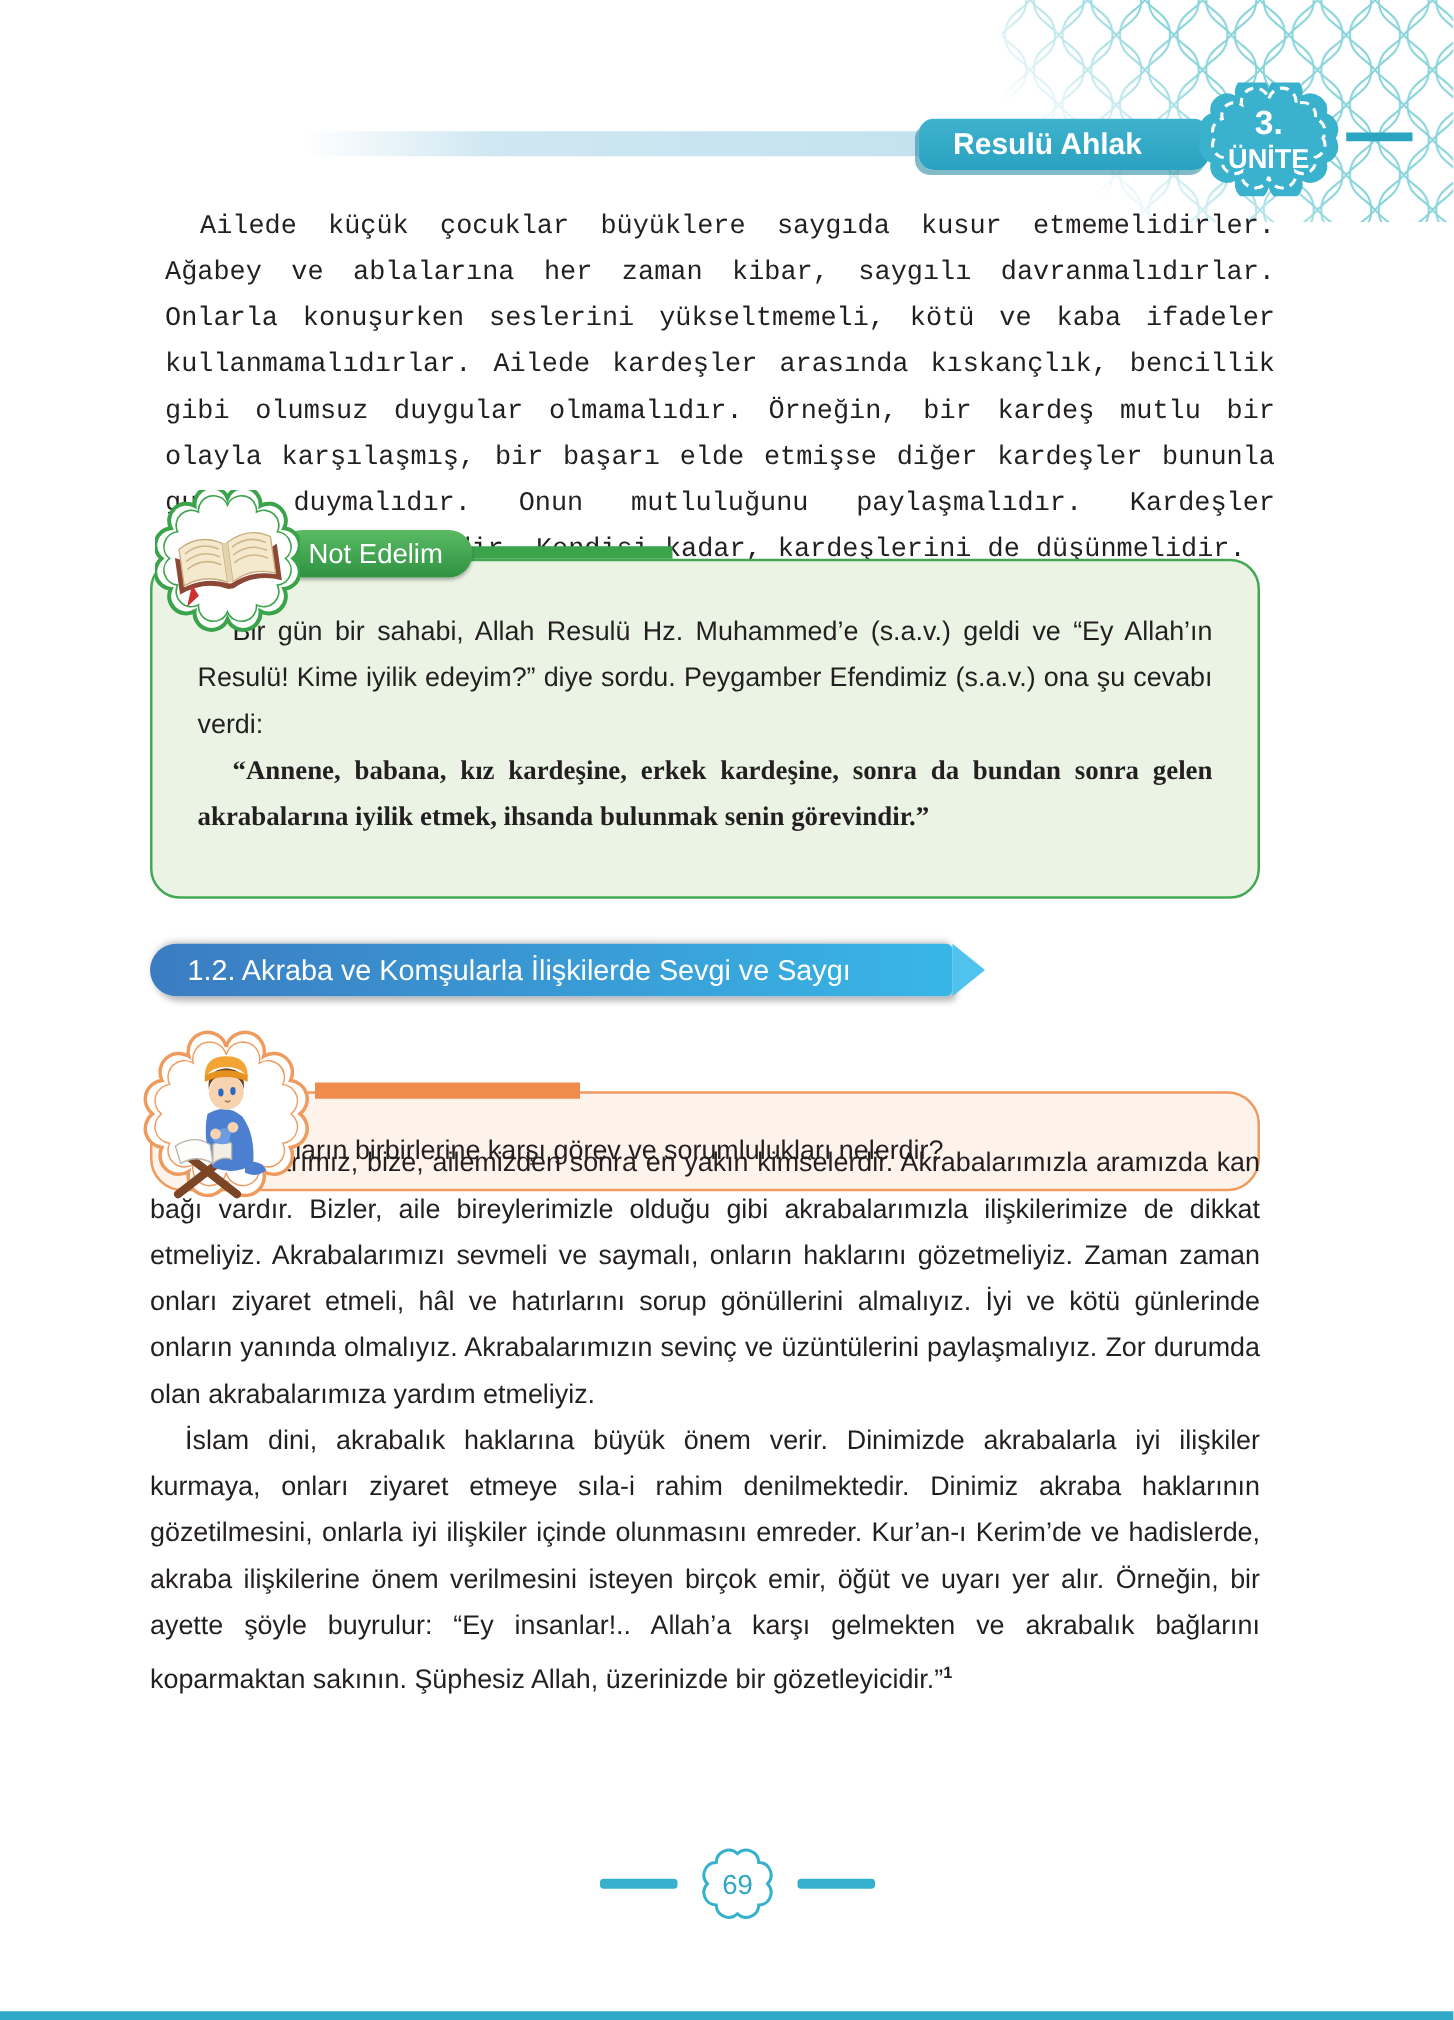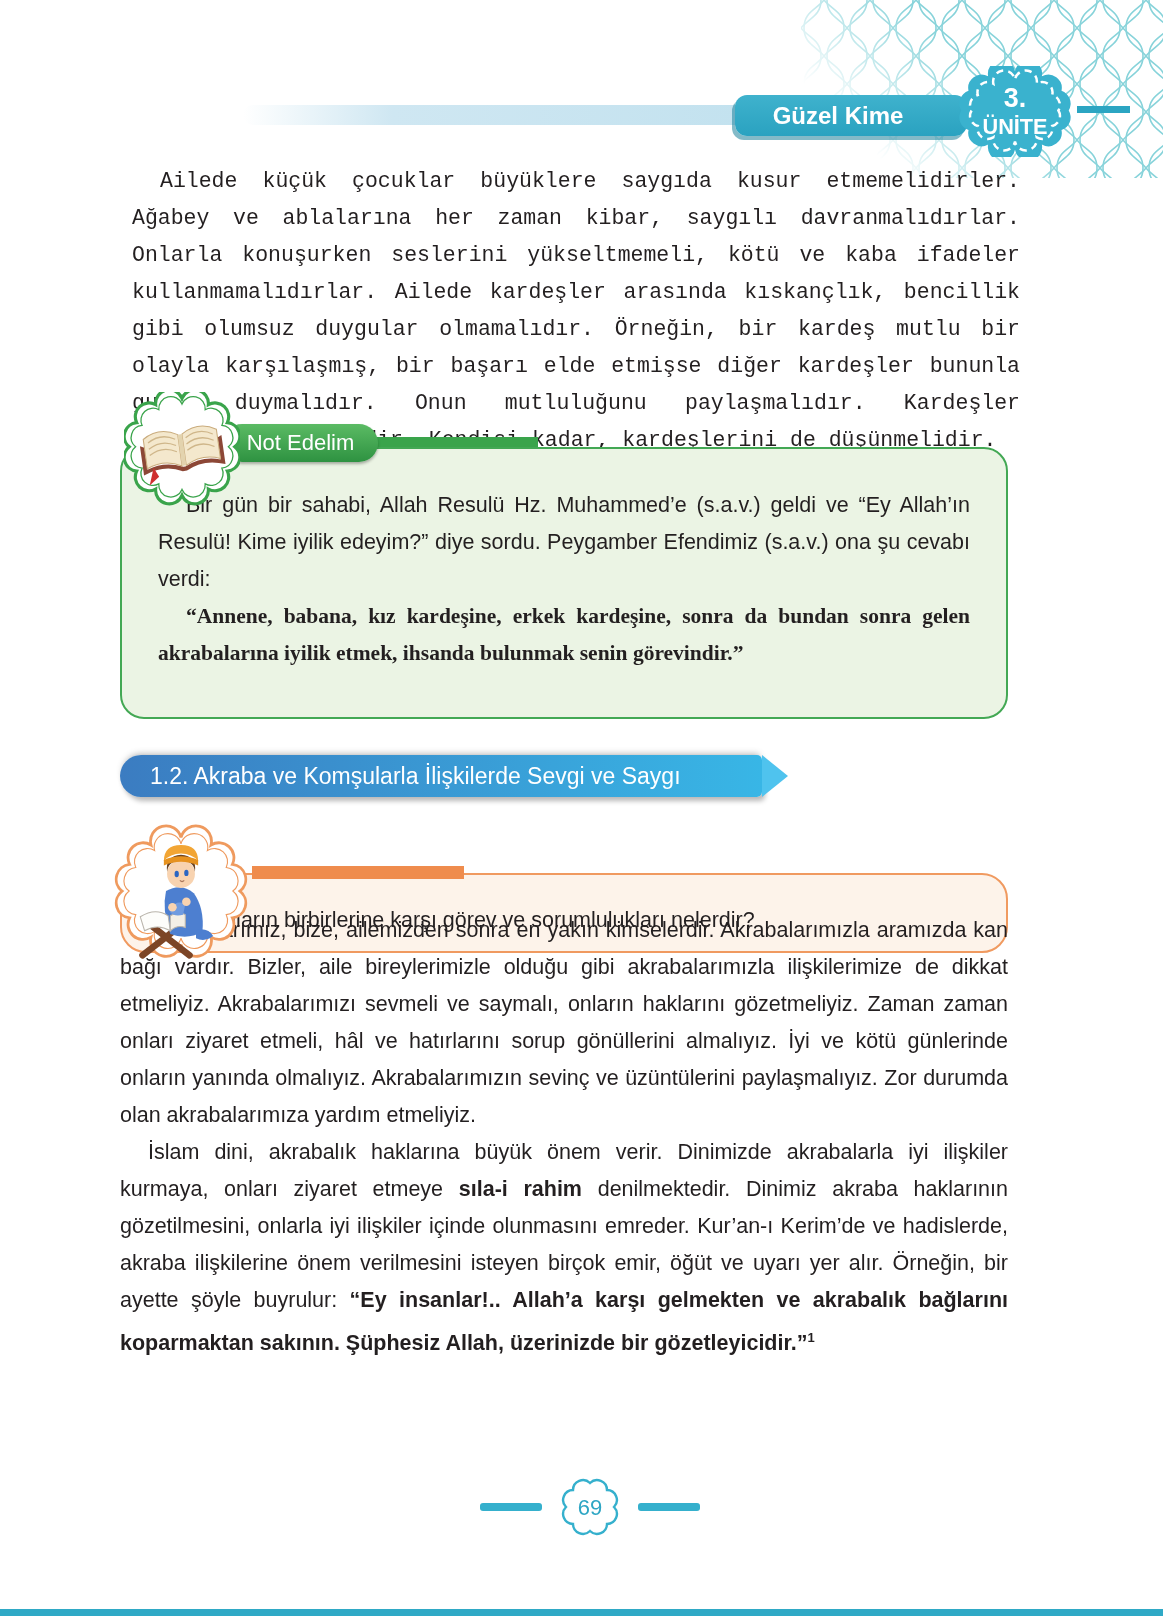--- a/index.html
+++ b/index.html
@@ -3,21 +3,21 @@
 <meta charset="utf-8">
 <style>
   html,body { margin:0; padding:0; background:#ffffff; }
   .page {
     position:relative; width:1163px; height:1616px; background:#ffffff;
     font-family:"Liberation Sans", sans-serif; color:#231f20; overflow:hidden;
   }
   p { margin:0; }
   .body-text { font-size:21.5px; line-height:37px; text-align:justify; }
   .indent { text-indent:28px; }
-  .b { font-weight:bold; }
+  .b { font-weight:normal; }
   .sup { vertical-align:super; font-size:13px; font-weight:bold; }
 
   
   .pattern-wrap {
     position:absolute; top:0; right:0; width:362px; height:178px;
     -webkit-mask-image:linear-gradient(225deg,#000 48%,transparent 82%);
     mask-image:linear-gradient(225deg,#000 48%,transparent 82%);
   }
   .header-strip-light {
     position:absolute; left:243px; top:105px; width:498px; height:20px;
@@ -107,21 +107,21 @@
             <path d="M23 0 C31 10 43 12 43 28 C43 44 31 46 23 56 C15 46 3 44 3 28 C3 12 15 10 23 0 Z" transform="translate(23,28)"></path>
           </g>
         </pattern>
       </defs>
       <rect width="362" height="178" fill="url(#qf)"></rect>
     </svg>
   </div>
 
   <div class="header-strip-light"></div>
   <div class="chapter-pill">
-    <span>Güzel Kime</span>
+    <span>Resulü Ahlak</span>
   </div>
   <div class="header-strip-right"></div>
 
   <div class="unit-badge">
     <svg viewBox="0 0 120 88" width="124" height="91" xmlns="http://www.w3.org/2000/svg">
       <path d="M112 43 A13 13 0 0 1 105 62 A13 13 0 0 1 86 76 A13 13 0 0 1 60 81 A13 13 0 0 1 34 76 A13 13 0 0 1 15 62 A13 13 0 0 1 8 43 A13 13 0 0 1 15 24 A13 13 0 0 1 34 10 A13 13 0 0 1 60 5 A13 13 0 0 1 86 10 A13 13 0 0 1 105 24 A13 13 0 0 1 112 43 Z" fill="#3ab2ce"></path>
       <path d="M102 43 A10 10 0 0 1 96 58 A10 10 0 0 1 81 69 A10 10 0 0 1 60 73 A10 10 0 0 1 39 69 A10 10 0 0 1 24 58 A10 10 0 0 1 18 43 A10 10 0 0 1 24 28 A10 10 0 0 1 39 17 A10 10 0 0 1 60 13 A10 10 0 0 1 81 17 A10 10 0 0 1 96 28 A10 10 0 0 1 102 43 Z" fill="none" stroke="#ffffff" stroke-width="2.4" stroke-dasharray="7 5"></path>
       <text x="60" y="40" text-anchor="middle" font-size="26" font-weight="bold" fill="#ffffff" font-family="Liberation Sans, sans-serif">3.</text>
       <text x="60" y="66" text-anchor="middle" font-size="21" font-weight="bold" fill="#ffffff" font-family="Liberation Sans, sans-serif">ÜNİTE</text>
     </svg>

